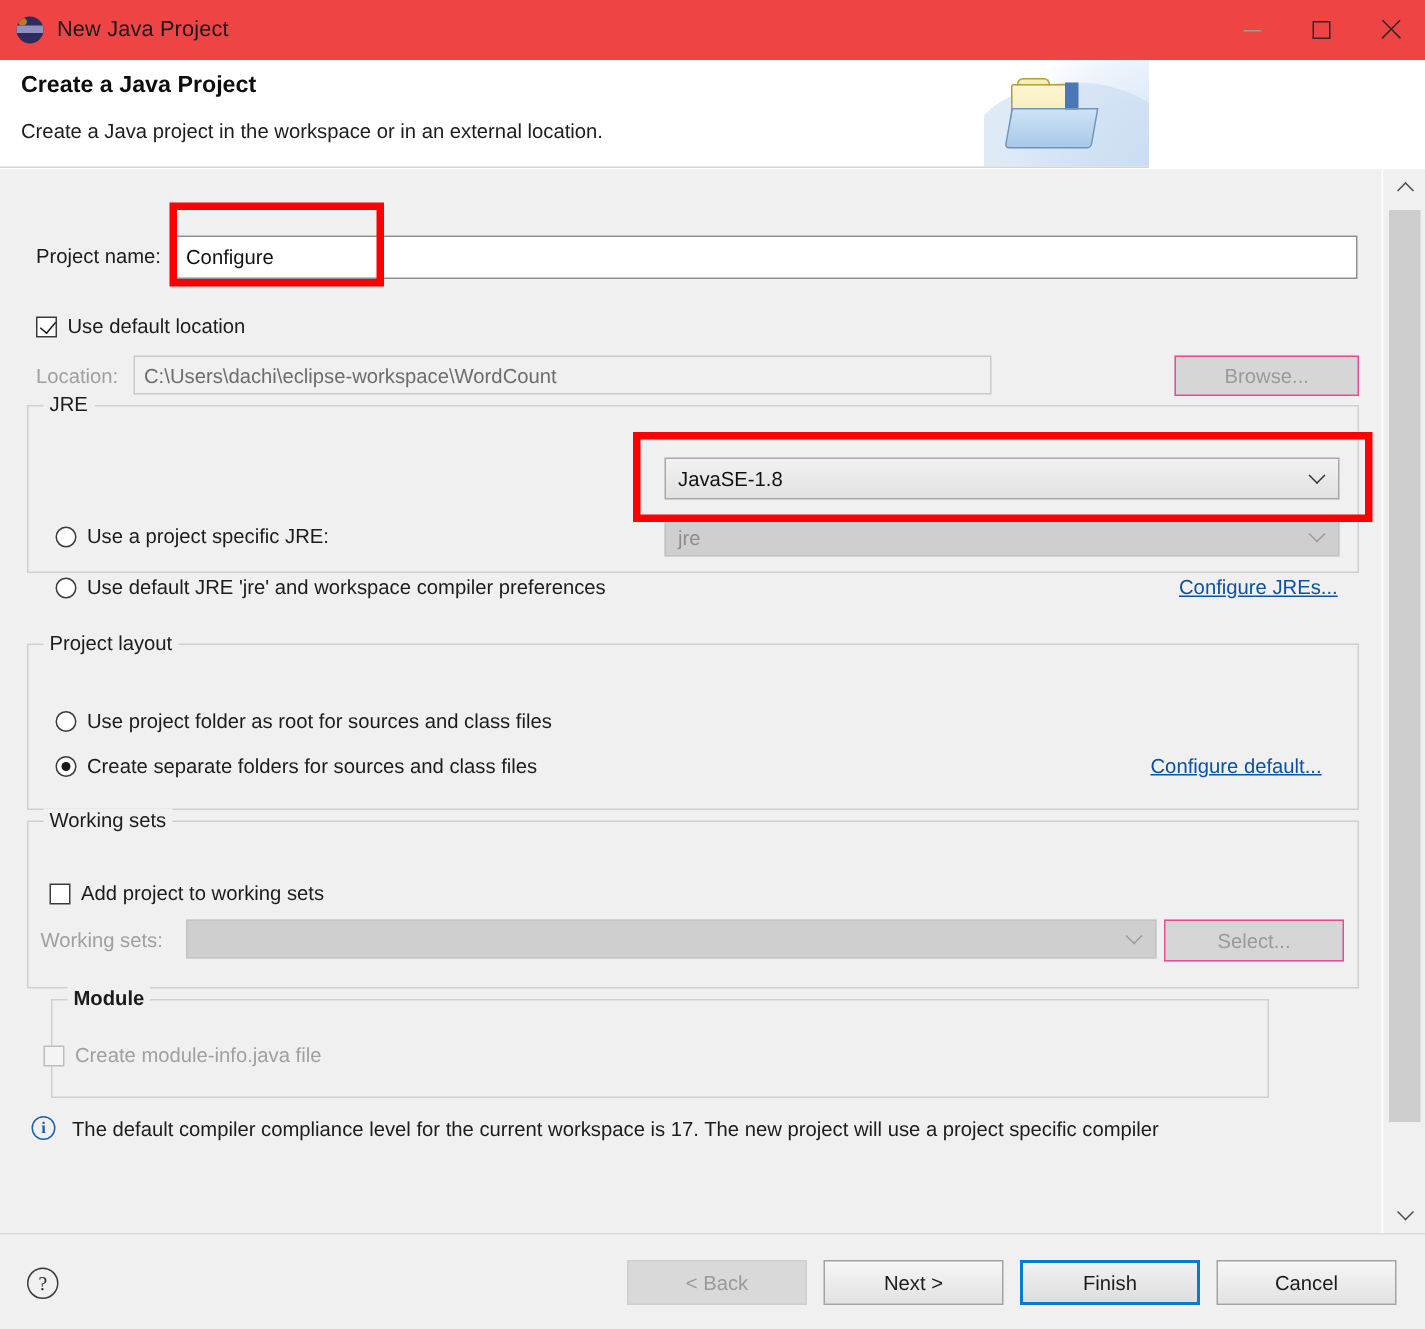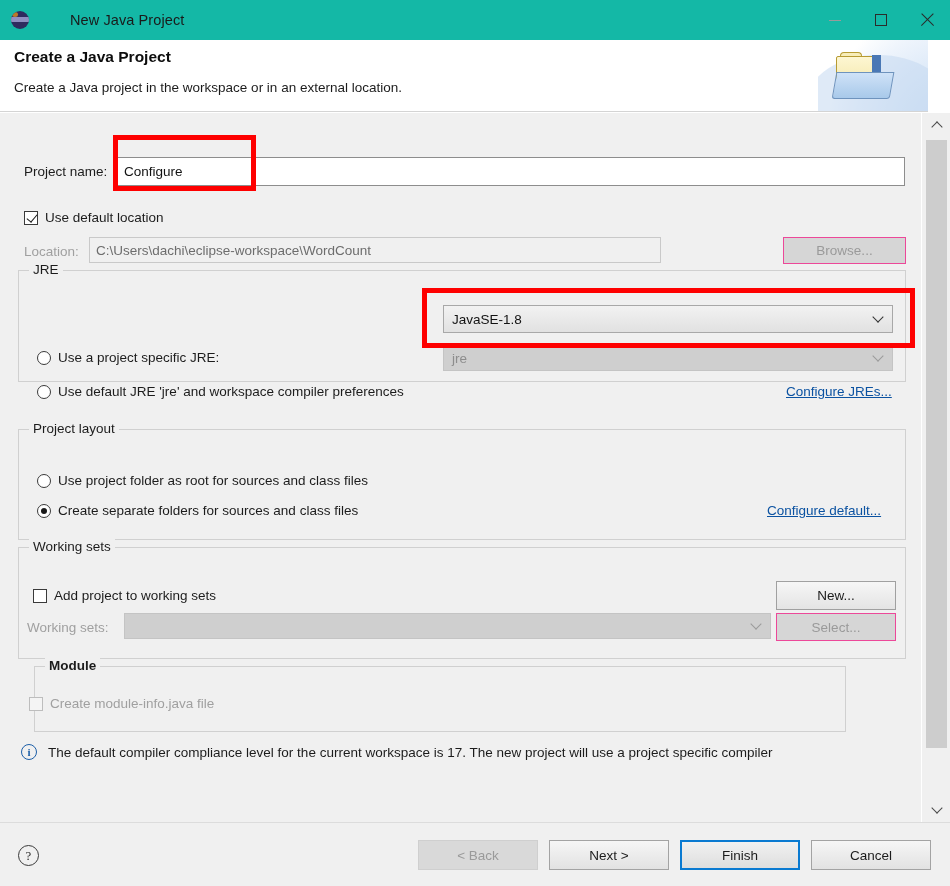--- a/index.html
+++ b/index.html
@@ -13,22 +13,22 @@
   #app {
     position: relative;
     width: 950px; height: 886px;
     background: #ffffff;
     overflow: hidden;
   }
 
   
   .titlebar {
     position: absolute; left: 0; top: 0; width: 950px; height: 40px;
-    background: #14b8a6;
-    display: flex; align-items: center; gap: 32px;
+    background: #ef4444;
+    display: flex; align-items: center;
   }
   .tb-icon {
     width: 18px; height: 18px; margin-left: 11px; margin-right: 9px;
     border-radius: 50%;
     background: #2f2b5e;
     position: relative;
     overflow: hidden;
     flex: 0 0 auto;
   }
   .tb-icon::before {
@@ -57,21 +57,21 @@
   }
   .wc-close i::before, .wc-close i::after {
     content: ""; position: absolute; left: -1px; top: 6px; width: 17px; height: 1.4px;
     background: #2b2b2b;
   }
   .wc-close i::before { transform: rotate(45deg); }
   .wc-close i::after { transform: rotate(-45deg); }
 
   
   .banner {
-    position: absolute; left: 0; top: 40px; width: 928px; height: 72px;
+    position: absolute; left: 0; top: 40px; width: 766px; height: 72px;
     background: #ffffff;
     border-bottom: 1px solid #d4d4d4;
   }
   .banner-title {
     position: absolute; left: 14px; top: 8px;
     font-size: 15.5px; font-weight: bold; color: #0d0d0d;
   }
   .banner-sub {
     position: absolute; left: 14px; top: 40px;
     font-size: 13.5px; color: #1c1c1c;
@@ -394,23 +394,20 @@
       <span class="link" style="position:absolute; left:767px; top:390px;">Configure default...</span>
 
       <div class="group" style="left:18px; top:434px; width:888px; height:112px;">
         <span class="glabel">Working sets</span>
       </div>
 
       <div class="ctl-row" style="position:absolute; left:33px; top:475px;">
         <span class="cb"></span>
         <span class="lbl">Add project to working sets</span>
       </div>
-      <div class="btn" style="position:absolute; left:776px; top:468px; width:120px; height:29px;">
-        <span>New...</span>
-      </div>
 
       <div class="row" style="left:27px; top:505px;">
         <span class="lbl dim">Working sets:</span>
       </div>
       <div class="combo disabled" style="position:absolute; left:124px; top:500px; width:647px; height:26px;">
         <span></span>
         <span class="chev"></span>
       </div>
       <div class="btn disabled" style="position:absolute; left:776px; top:500px; width:120px; height:28px;">
         <span>Select...</span>

